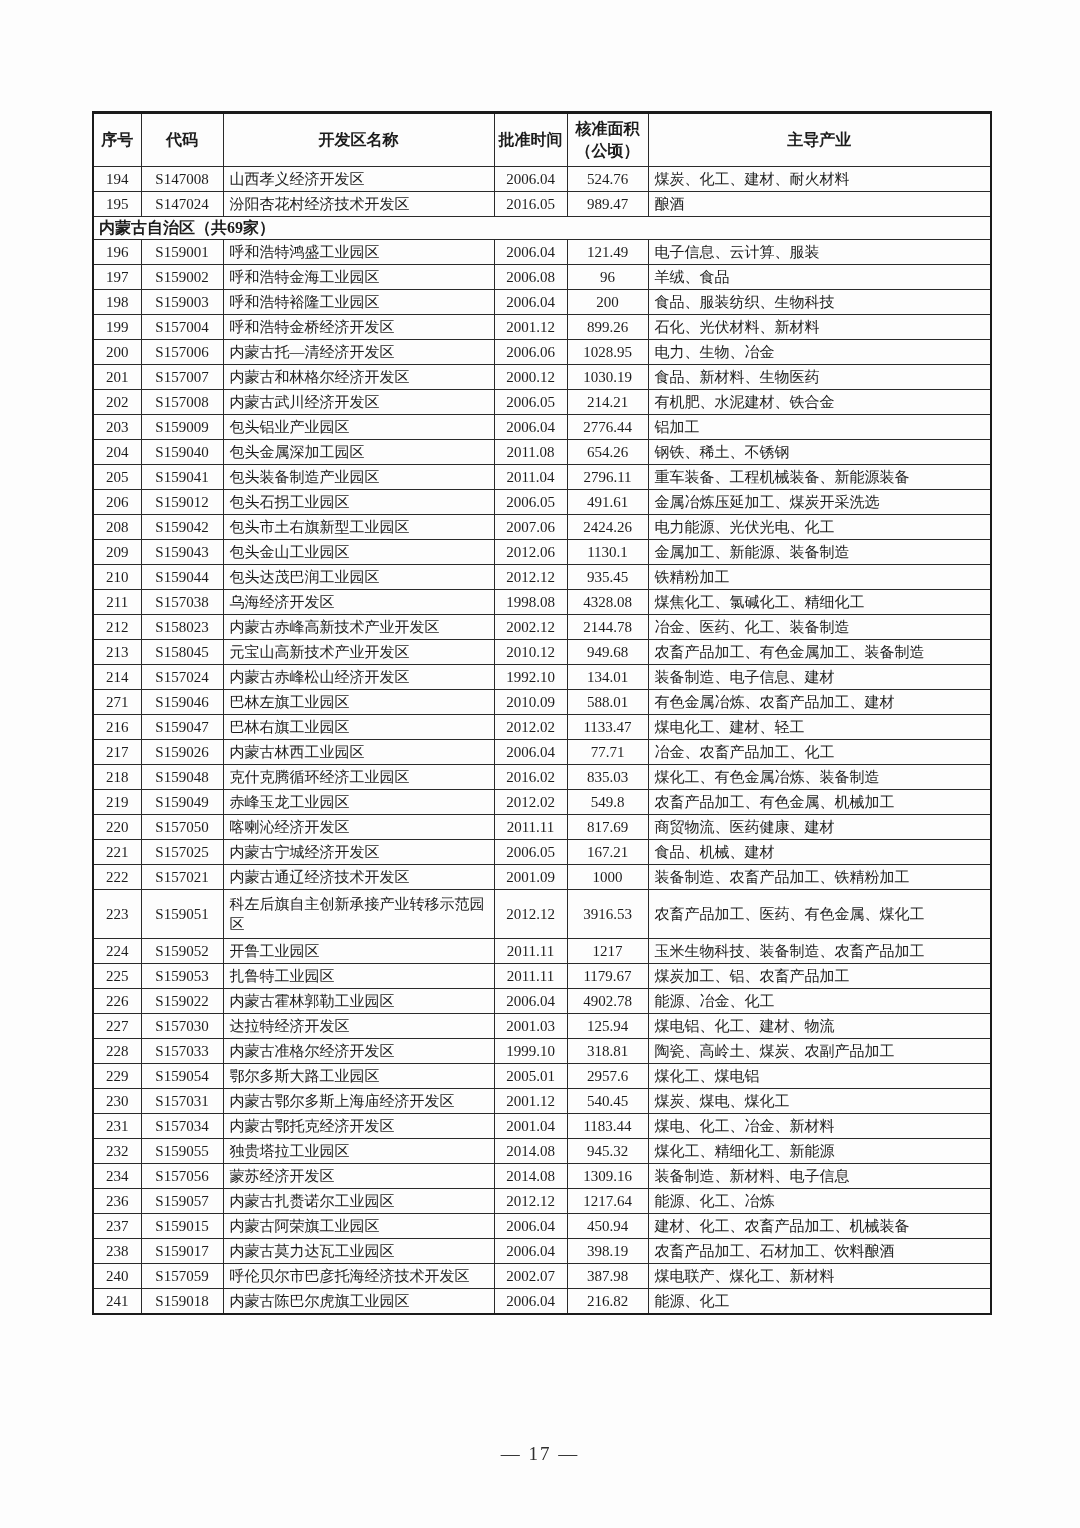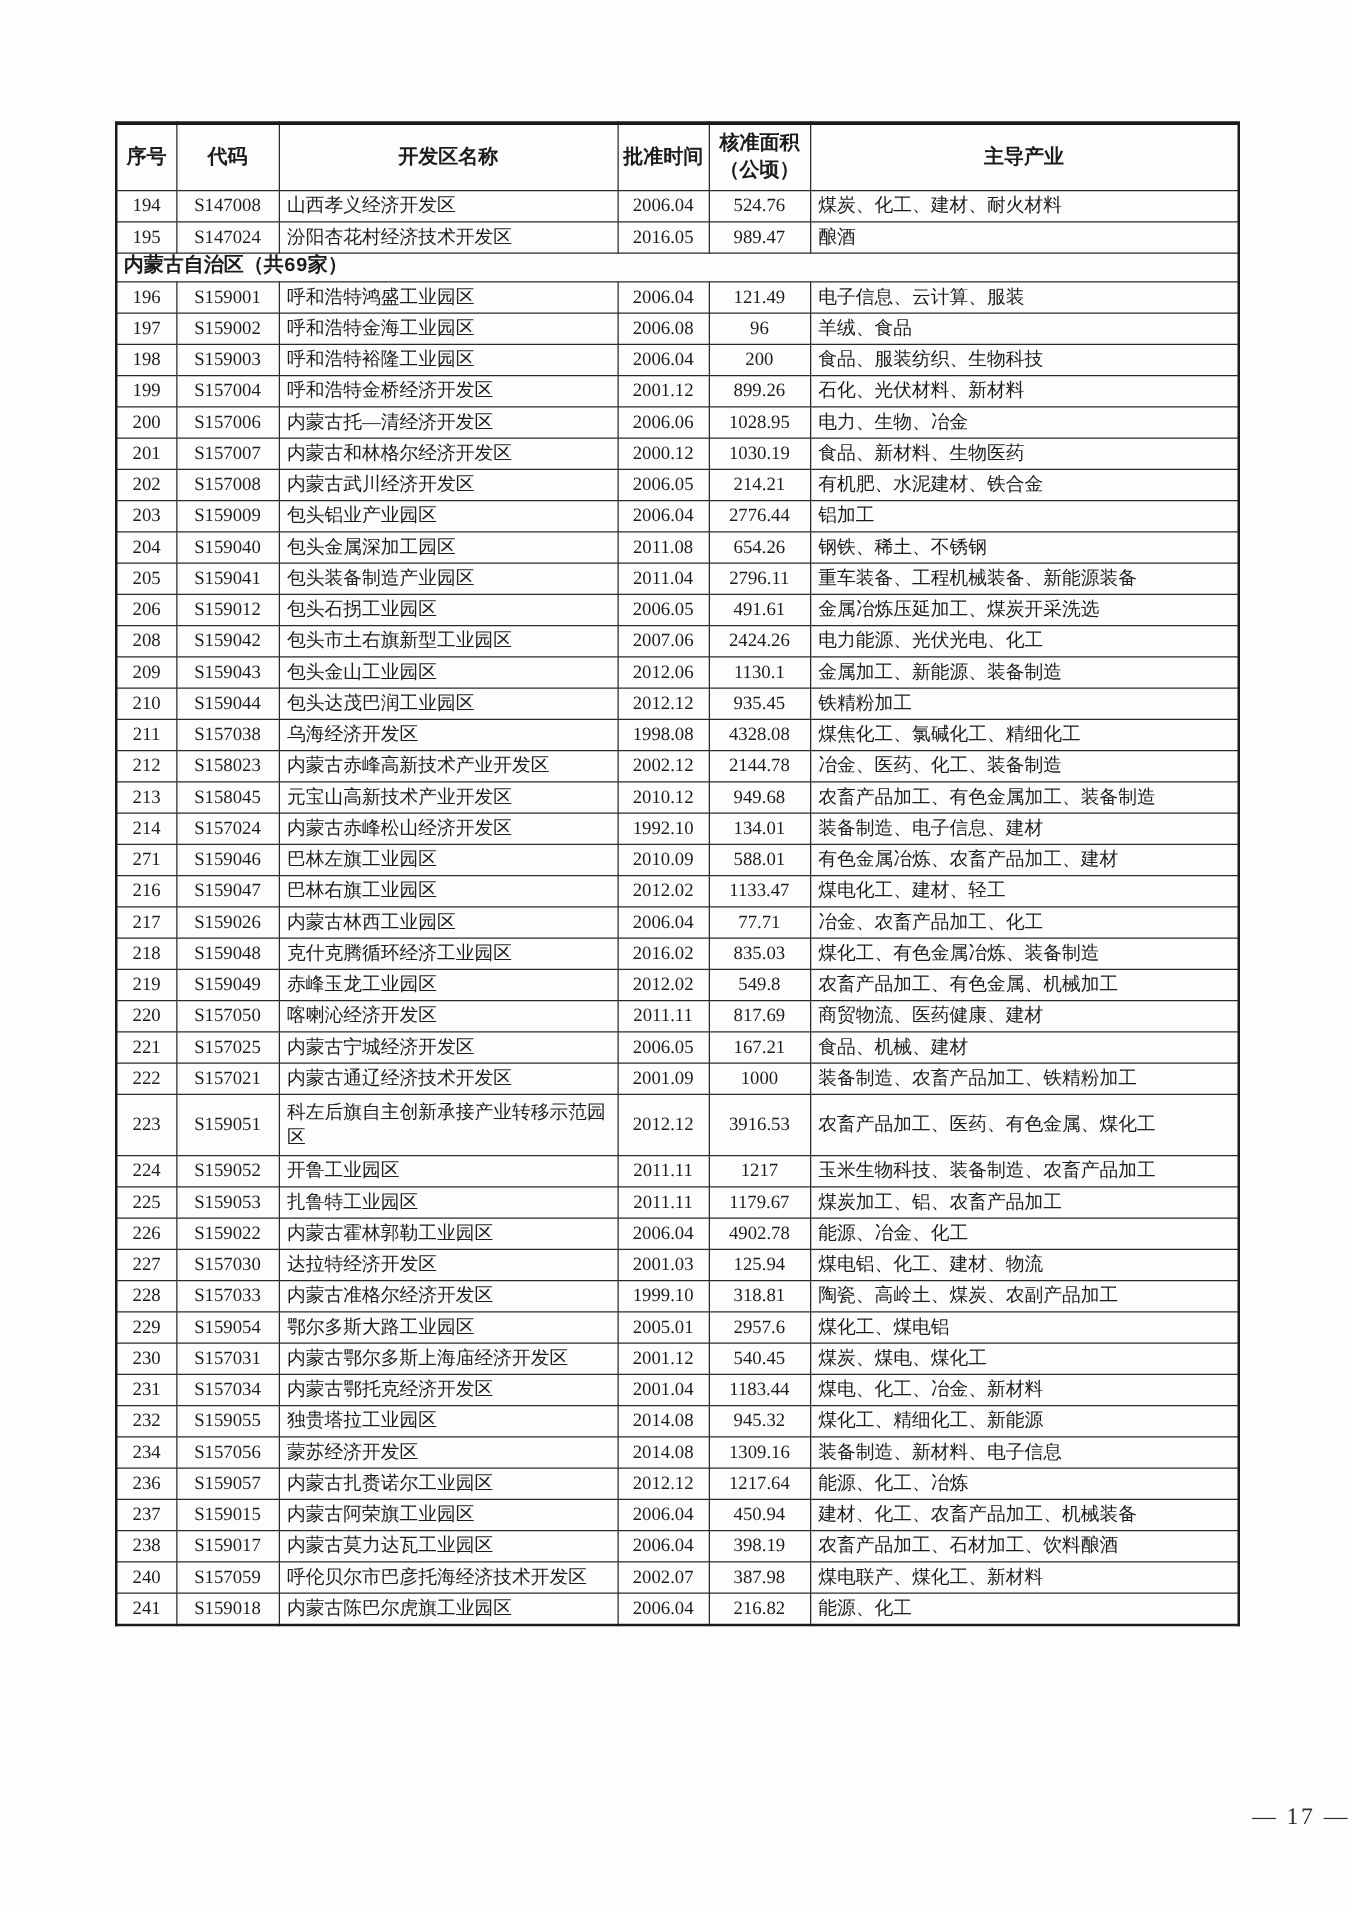--- a/index.html
+++ b/index.html
@@ -12,21 +12,21 @@
     position: relative;
     width: 1080px;
     height: 1528px;
     background: #fdfdfd;
     color: #1c1c1c;
     overflow: hidden;
   }
   table.zone-table {
     position: absolute;
     left: 92px;
-    top: 97px;
+    top: 111px;
     width: 898px;
     border-collapse: collapse;
     table-layout: fixed;
     border: 2px solid #1b1b1b;
     border-top-width: 3px;
     background: #fdfdfd;
   }
   .zone-table col.c-index      { width: 48px; }
   .zone-table col.c-code       { width: 82px; }
   .zone-table col.c-name       { width: 271px; }
@@ -50,32 +50,32 @@
     font-size: 16px;
     text-align: center;
     vertical-align: middle;
   }
   .zone-table td { height: 24px; vertical-align: middle; }
   .zone-table tr.tall td { height: 48px; }
   .zone-table td.cell-center { text-align: center; }
   .zone-table td.cell-left   { text-align: left; padding-left: 6px; }
   .zone-table tr.section-row td {
     height: 22px;
-    font-family: Liberation Mono, monospace;
+    font-family: Liberation Serif, serif;
     font-weight: 700;
     font-size: 16px;
     text-align: left;
     padding-left: 5px;
   }
   .page-footer {
     position: absolute;
     left: 0;
     top: 1443px;
     width: 1080px;
-    text-align: right;
+    text-align: center;
     font-size: 19px;
     color: #2e2e2e;
     letter-spacing: 2px;
   }
 </style>
 </head>
 <body>
 
 <div class="page">
   <table class="zone-table">

